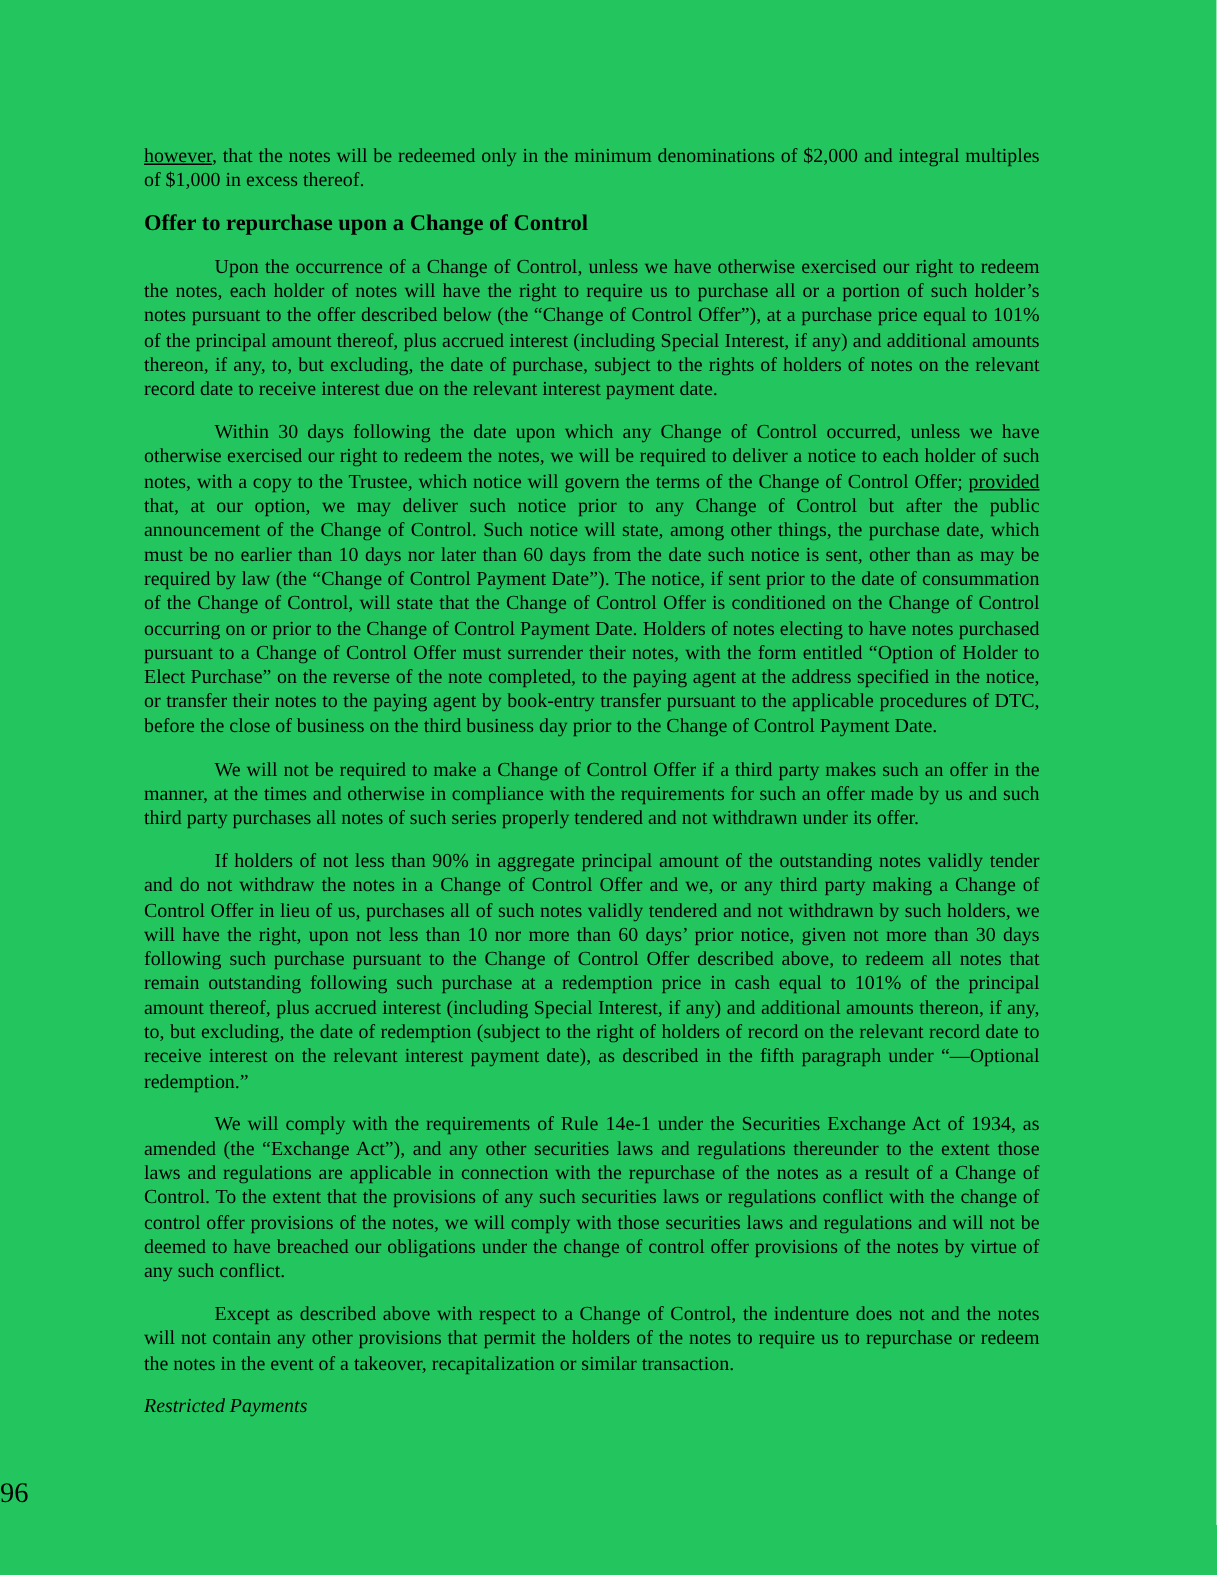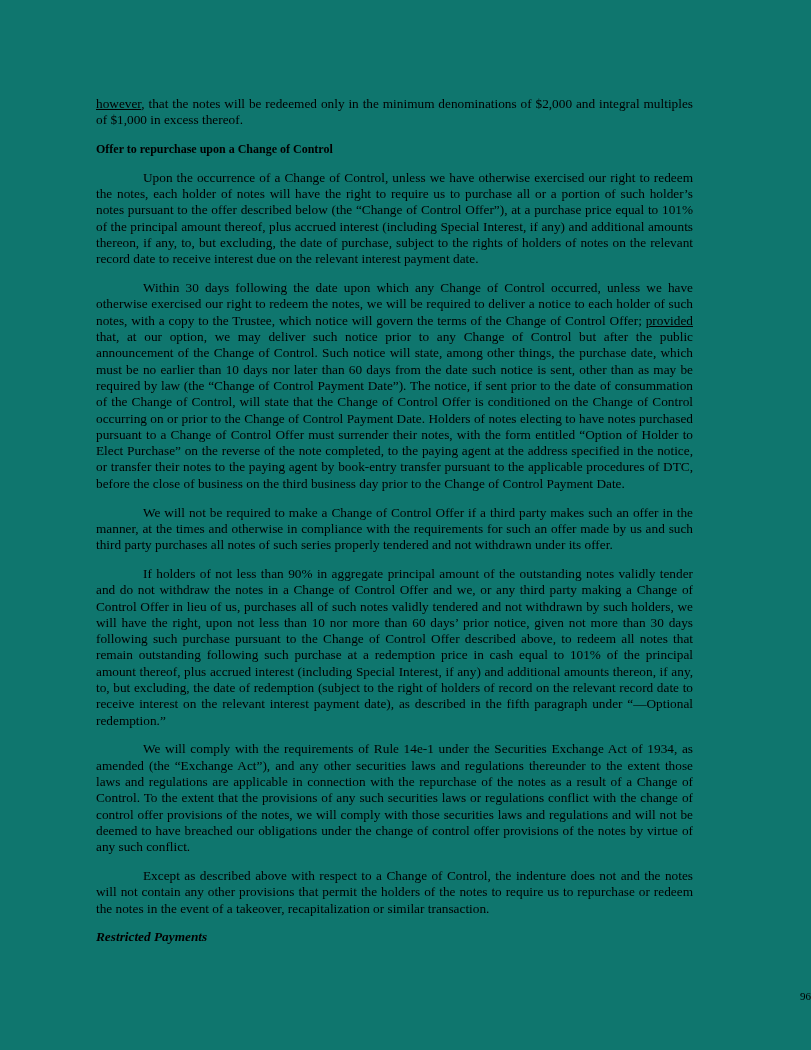--- a/index.html
+++ b/index.html
@@ -5,59 +5,59 @@
   html, body {
     margin: 0;
     padding: 0;
     background: #ffffff;
   }
   .page {
     position: relative;
     width: 811px;
     height: 1050px;
     margin: 0 auto;
-    background: #0f766e;
+    background: #22c55e;
     box-sizing: border-box;
     padding: 96px 118px 0 96px;
     font-family: "Liberation Serif", "DejaVu Serif", serif;
     font-size: 13.3px;
     line-height: 16.3px;
     color: #000000;
   }
   p.body {
     margin: 0 0 12.5px 0;
     text-align: justify;
     text-indent: 47px;
   }
   p.body.no-indent {
     text-indent: 0;
   }
   h2.heading {
-    font-size: 12px;
+    font-size: 15px;
     line-height: 16.3px;
     font-weight: bold;
     margin: 0 0 12.5px 0;
   }
   h3.subheading {
     font-size: 13.3px;
     line-height: 16.3px;
-    font-weight: bold;
+    font-weight: normal;
     font-style: italic;
     margin: 0 0 12.5px 0;
   }
   .u {
     text-decoration: underline;
   }
   .page-number {
     position: absolute;
     left: 0;
     right: 0;
     bottom: 46px;
-    text-align: right;
-    font-size: 11px;
+    text-align: left;
+    font-size: 19px;
   }
 </style>
 </head>
 <body>
 
 <div class="page">
 
   <p class="body no-indent"><span class="u">however</span><span>, that the notes will be redeemed only in the minimum denominations of $2,000 and integral multiples of $1,000 in excess thereof.</span></p>
 
   <h2 class="heading">Offer to repurchase upon a Change of Control</h2>

